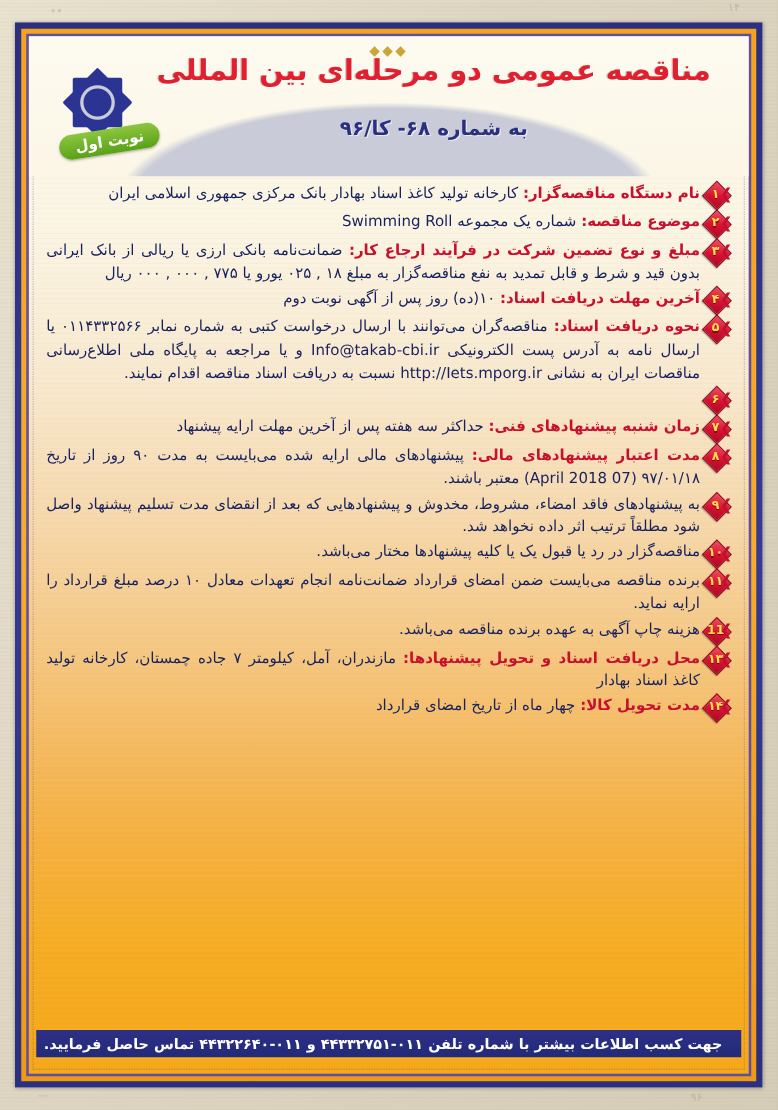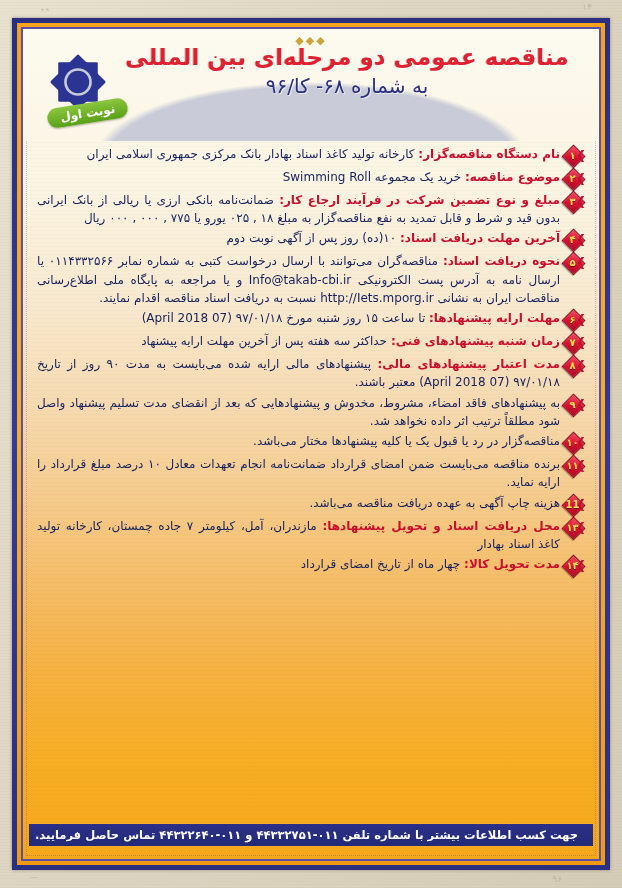--- a/index.html
+++ b/index.html
@@ -78,21 +78,21 @@
   .title-wrap{
     position:absolute;right:28px;top:14px;left:100px;text-align:center;
   }
   .title-main{
     font-size:23px;font-weight:bold;color:#e0202e;
     text-shadow:1px 1px 0 rgba(255,255,255,.75), -1px 0 0 rgba(120,0,20,.25);
     letter-spacing:-.2px;line-height:1.25;
     white-space:nowrap;
   }
   .title-sub{
-    margin-top:2px;font-size:20px;font-weight:normal;color:#2b2f80;
+    margin-top:21px;font-size:16px;font-weight:bold;color:#2b2f80;
     text-shadow:1px 1px 0 rgba(255,255,255,.6);
     white-space:nowrap;
   }
   .badge-nobat{
     position:absolute;left:24px;top:74px;
     background:linear-gradient(180deg,#8cc63f 0%,#59a117 100%);
     color:#ffffff;font-size:12px;font-weight:bold;
     padding:3px 13px;border-radius:11px;
     transform:rotate(-9deg);
     box-shadow:0 1px 2px rgba(0,0,0,.3);
@@ -226,21 +226,21 @@
       </div>
 
       <div class="item">
         <div class="marker">
           <span class="dia"></span>
           <span class="num">۲</span>
           <span class="chev">❯</span>
         </div>
         <div class="txt">
           <span class="lbl-red">موضوع مناقصه:</span>
-          <span>خرید یک مجموعه Swimming Roll</span>
+          <span>شماره یک مجموعه Swimming Roll</span>
         </div>
       </div>
 
       <div class="item">
         <div class="marker">
           <span class="dia"></span>
           <span class="num">۳</span>
           <span class="chev">❯</span>
         </div>
         <div class="txt">
@@ -272,24 +272,20 @@
           <span>مناقصه‌گران می‌توانند با ارسال درخواست کتبی به شماره نمابر ۰۱۱۴۳۳۲۵۶۶ یا ارسال نامه به آدرس پست الکترونیکی Info@takab-cbi.ir و یا مراجعه به پایگاه ملی اطلاع‌رسانی مناقصات ایران به نشانی http://Iets.mporg.ir نسبت به دریافت اسناد مناقصه اقدام نمایند.</span>
         </div>
       </div>
 
       <div class="item">
         <div class="marker">
           <span class="dia"></span>
           <span class="num">۶</span>
           <span class="chev">❯</span>
         </div>
-        <div class="txt">
-          <span class="lbl-red">مهلت ارایه پیشنهادها:</span>
-          <span>تا ساعت ۱۵ روز شنبه مورخ ۹۷/۰۱/۱۸ (07 April 2018)</span>
-        </div>
       </div>
 
       <div class="item">
         <div class="marker">
           <span class="dia"></span>
           <span class="num">۷</span>
           <span class="chev">❯</span>
         </div>
         <div class="txt">
           <span class="lbl-red">زمان شنبه پیشنهادهای فنی:</span>
@@ -342,21 +338,21 @@
         </div>
       </div>
 
       <div class="item">
         <div class="marker">
           <span class="dia"></span>
           <span class="num">11</span>
           <span class="chev">❯</span>
         </div>
         <div class="txt">
-          <span>هزینه چاپ آگهی به عهده دریافت مناقصه می‌باشد.</span>
+          <span>هزینه چاپ آگهی به عهده برنده مناقصه می‌باشد.</span>
         </div>
       </div>
 
       <div class="item">
         <div class="marker">
           <span class="dia"></span>
           <span class="num">۱۳</span>
           <span class="chev">❯</span>
         </div>
         <div class="txt">

